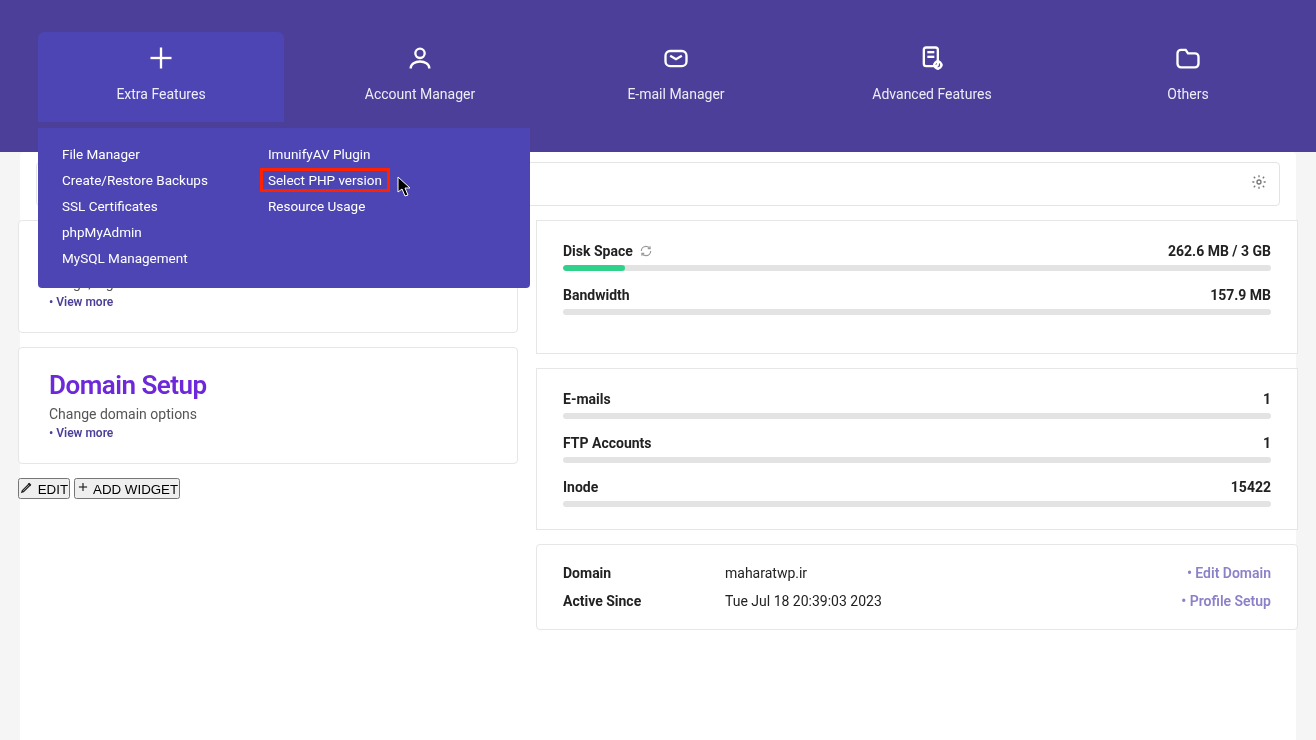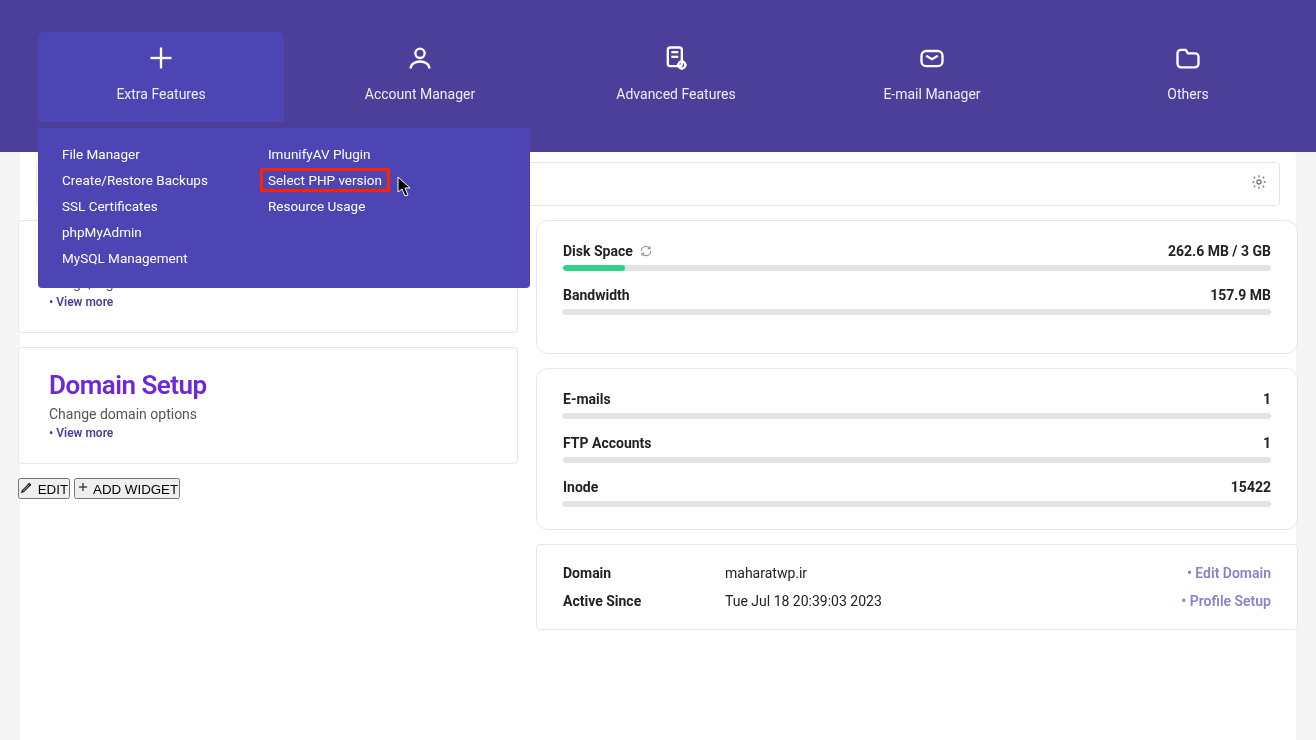--- a/index.html
+++ b/index.html
@@ -16,21 +16,21 @@
 .dropdown-col a { color: #fff; font-size: 13.5px; text-decoration: none; padding: 2px 0; }
 .dropdown-col a.highlighted { outline: 3px solid #ff2200; outline-offset: -1px; padding: 2px 6px; margin-left: -6px; }
 
 .cursor-arrow { position: absolute; top: 176px; left: 397px; z-index: 200; }
 
 .card { background: #fff; border: 1px solid #e6e6e6; border-radius: 4px; padding: 22px 30px; margin-bottom: 14px; }
 .card h2 { font-size: 26px; font-weight: 600; color: #6d28d9; margin-bottom: 6px; letter-spacing: -0.5px; }
 .card p.sub { color: #555; font-size: 14px; }
 .card .view-more { color: #4b3f99; font-size: 12px; font-weight: 600; cursor: pointer; }
 
-.stats-card { background: #fff; border: 1px solid #e6e6e6; border-radius: 12px; padding: 22px 26px; margin-bottom: 14px; }
+.stats-card { background: #fff; border: 1px solid #e6e6e6; border-radius: 0; padding: 22px 26px; margin-bottom: 14px; }
 .stat-row { margin-bottom: 16px; }
 .stat-row .stat-head { display: flex; align-items: center; margin-bottom: 6px; font-size: 14px; }
 .stat-row .stat-head strong { font-weight: 700; color: #222; }
 .stat-row .stat-head .reload { width: 14px; height: 14px; margin-left: 6px; color: #999; }
 .stat-row .stat-head .val { margin-left: auto; font-weight: 700; color: #222; font-size: 14px; }
 .progress { height: 6px; background: #e3e3e3; border-radius: 3px; overflow: hidden; }
 .progress .bar { height: 100%; background: #30d28b; border-radius: 3px; }
 
 .domain-card { background: #fff; border: 1px solid #e6e6e6; border-radius: 4px; padding: 20px 26px; position: relative; }
 .info-row { display: flex; font-size: 14px; margin-bottom: 12px; align-items: center; }
@@ -66,40 +66,40 @@
         <line x1="3" y1="12" x2="21" y2="12"></line>
       </svg>
     <span>Extra Features</span>
   </div>
   <div class="nav-tab">
     <svg viewBox="0 0 24 24" fill="none" stroke="#fff" stroke-width="2">
         <circle cx="12" cy="8" r="4"></circle>
         <path d="M4 21c0-4 4-6 8-6s8 2 8 6"></path>
       </svg>
     <span>Account Manager</span>
+  </div>
+  <div class="nav-tab">
+    <svg viewBox="0 0 24 24" fill="none" stroke="#fff" stroke-width="2">
+        <rect x="3" y="6" width="18" height="13" rx="4"></rect>
+        <path d="M7 10l5 3 5-3"></path>
+      </svg>
+    <span>E-mail Manager</span>
   </div>
   <div class="nav-tab">
     <svg viewBox="0 0 24 24" fill="none" stroke="#fff" stroke-width="2">
         <rect x="5" y="3" width="12" height="16" rx="2"></rect>
         <line x1="8" y1="7" x2="14" y2="7"></line>
         <line x1="8" y1="11" x2="14" y2="11"></line>
         <circle cx="17" cy="18" r="3"></circle>
         <line x1="17" y1="14" x2="17" y2="15"></line>
         <line x1="17" y1="21" x2="17" y2="22"></line>
         <line x1="13" y1="18" x2="14" y2="18"></line>
         <line x1="20" y1="18" x2="21" y2="18"></line>
       </svg>
     <span>Advanced Features</span>
-  </div>
-  <div class="nav-tab">
-    <svg viewBox="0 0 24 24" fill="none" stroke="#fff" stroke-width="2">
-        <rect x="3" y="6" width="18" height="13" rx="4"></rect>
-        <path d="M7 10l5 3 5-3"></path>
-      </svg>
-    <span>E-mail Manager</span>
   </div>
   <div class="nav-tab">
     <svg viewBox="0 0 24 24" fill="none" stroke="#fff" stroke-width="2">
         <path d="M3 8a3 3 0 013-3h4l2 3h6a3 3 0 013 3v6a3 3 0 01-3 3H6a3 3 0 01-3-3V8z"></path>
       </svg>
     <span>Others</span>
   </div>
 </div>
 
 <div class="dropdown-panel">

